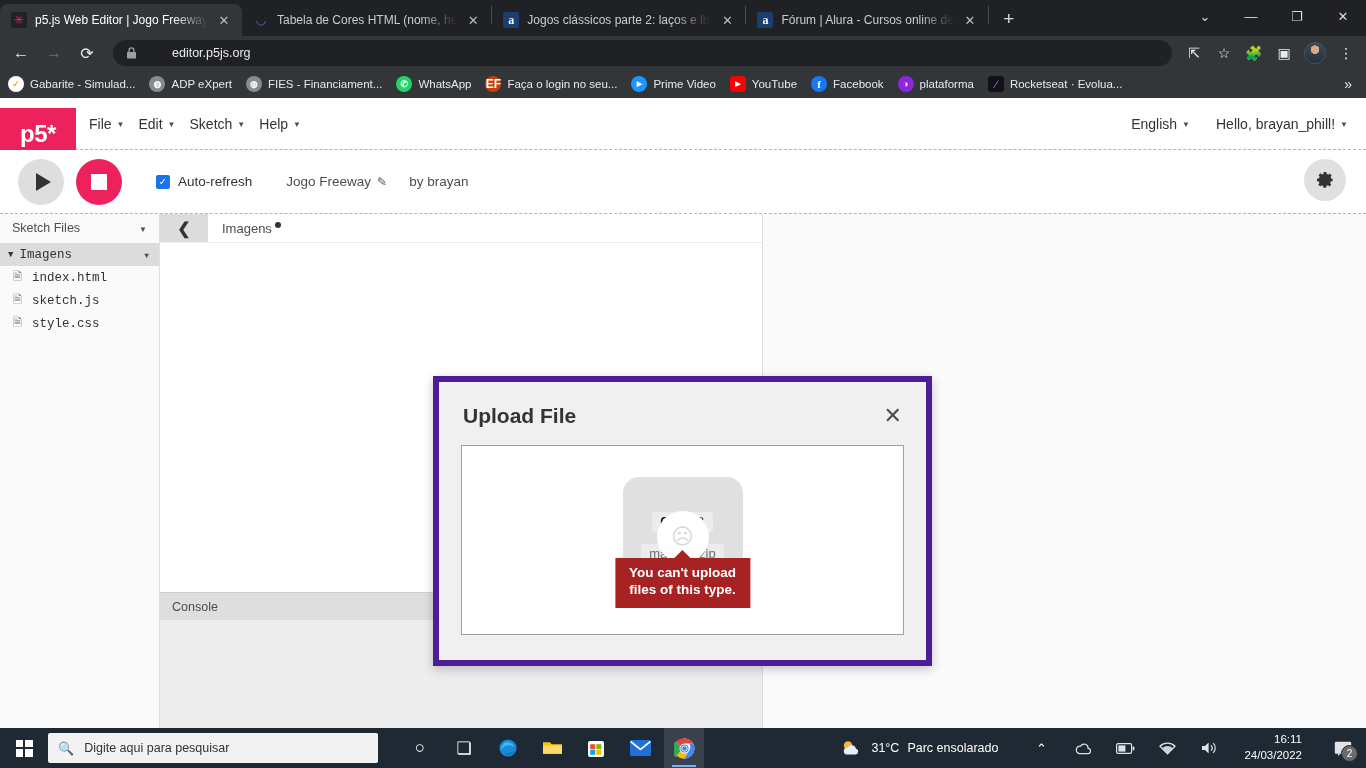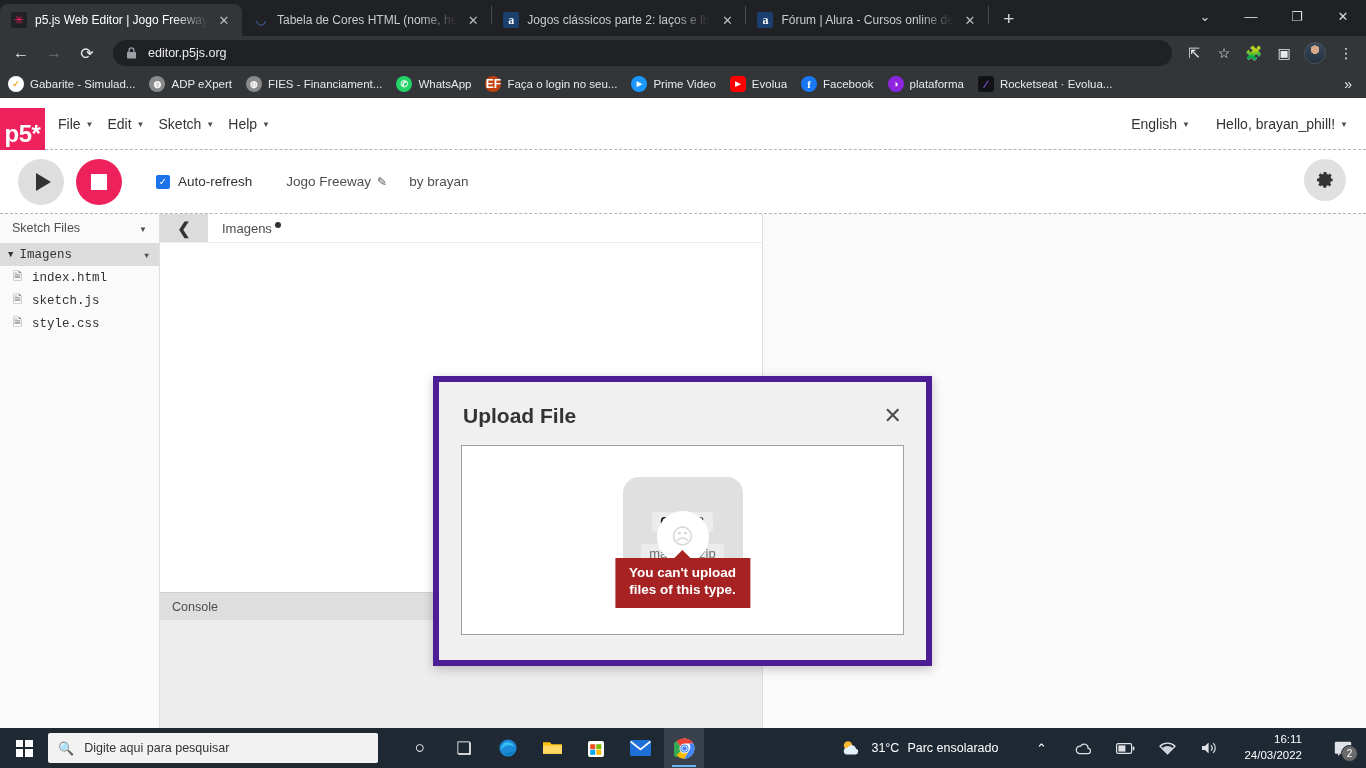--- a/index.html
+++ b/index.html
@@ -63,21 +63,21 @@
   .chrome-toolbar {
     position: absolute; top: 36px; left: 0; width: 1366px; height: 34px;
     background: #323639; display: flex; align-items: center; padding: 0 6px;
   }
   .nav-btn { width: 30px; height: 30px; display:flex; align-items:center; justify-content:center;
              color:#e8eaed; font-size: 16px; margin-right:3px; border-radius:50%; }
   .nav-btn.disabled { color: #6d7175; }
   .omnibox {
     flex: 1 1 auto; height: 26px; background: #202124; border-radius: 13px;
     display: flex; align-items: center; padding: 0 12px; margin: 0 6px 0 8px;
-    color: #e8eaed; font-size: 12.5px;
+    color: #e8eaed; font-size: 12.5px; gap: 24px;
   }
   .lock-ico { width:13px; height:13px; margin-right: 10px; flex:0 0 13px; display:flex; align-items:center; justify-content:center;}
   .tb-ico { width: 28px; height: 28px; display:flex; align-items:center; justify-content:center;
             color:#e8eaed; font-size:14px; margin-left: 2px; }
   .avatar-ico {
     width: 22px; height: 22px; border-radius: 50%; margin: 0 4px 0 6px;
     background: radial-gradient(circle at 50% 34%, #d8a88a 0 26%, transparent 27%),
                 linear-gradient(180deg,#3a4a5c 0%, #22303f 100%);
     border: 1px solid #4b5058;
   }
@@ -94,21 +94,21 @@
             color:#fff; font-weight: bold; flex:0 0 16px; }
   .bm-overflow { margin-left: auto; color: #e8eaed; font-size: 14px; padding-right: 6px; }
 
   
   .p5-app { position: absolute; top: 98px; left: 0; width: 1366px; height: 632px; background: #fff; }
   .p5-nav {
     height: 52px; display: flex; align-items: center;
     border-bottom: 1px dashed #b3b3b3; background: #fff;
   }
   .p5-logo {
-    width: 45px; height: 52px; background: #ed225d; color: #fff;
+    width: 76px; height: 52px; background: #ed225d; color: #fff;
     display:flex; align-items:center; justify-content:center;
     font-size: 24px; font-weight: bold; letter-spacing: -0.5px; margin-top: 21px;
   }
   .p5-menu { display: flex; align-items: center; margin-left: 13px; }
   .p5-menu-item { font-size: 14px; color: #333; margin-right: 14px; display:flex; align-items:center; }
   .caret { font-size: 8px; margin-left: 5px; color: #4d4d4d; position: relative; top: 1px;}
   .p5-nav-right { margin-left: auto; display: flex; align-items: center; padding-right: 18px; }
   .p5-nav-right .p5-menu-item { margin-left: 26px; margin-right: 0; }
 
   .p5-toolbar {
@@ -337,21 +337,21 @@
   <div class="bm">
     <span class="bm-ico" style="background:#c2410c;font-size:12px;">EF</span>
     <span>Faça o login no seu...</span>
   </div>
   <div class="bm">
     <span class="bm-ico" style="background:#1a98ff;font-size:7px;">▶</span>
     <span>Prime Video</span>
   </div>
   <div class="bm">
     <span class="bm-ico" style="background:#ff0000;border-radius:4px;font-size:7px;">▶</span>
-    <span>Evolua</span>
+    <span>YouTube</span>
   </div>
   <div class="bm">
     <span class="bm-ico" style="background:#1877f2;font-family:'Liberation Serif',serif;font-size:11px;">f</span>
     <span>Facebook</span>
   </div>
   <div class="bm">
     <span class="bm-ico" style="background:#8e24e0;font-size:9px;">◑</span>
     <span>plataforma</span>
   </div>
   <div class="bm">

